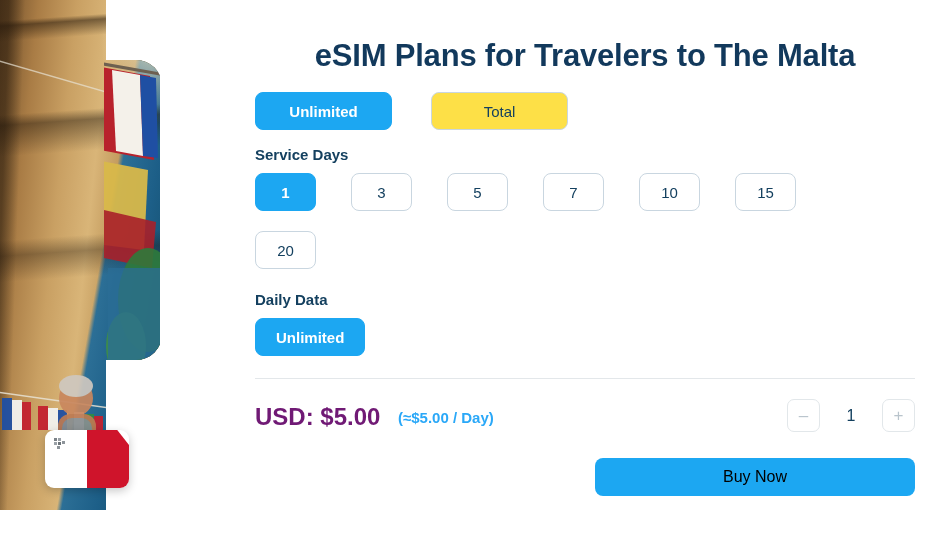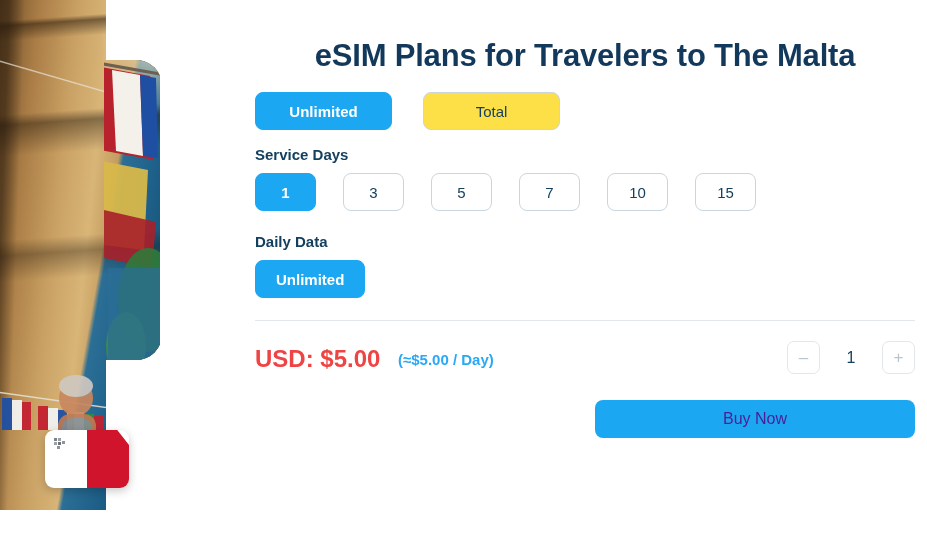--- a/index.html
+++ b/index.html
@@ -148,21 +148,21 @@
     font-size: 15px;
     font-weight: bold;
     color: #14405f;
     margin: 0 0 9px 0;
     line-height: 18px;
   }
 
   .opt-row {
     display: flex;
     flex-wrap: wrap;
-    gap: 0;
+    gap: 8px;
   }
 
   
   .pkg-btn {
     width: 137px;
     height: 38px;
     margin-right: 31px;
     border-radius: 8px;
     border: 1px solid #c9d6e0;
     background: #fde047;
@@ -240,21 +240,21 @@
     position: relative;
     margin-top: 22px;
     height: 40px;
   }
   .price-main {
     position: absolute;
     left: 0;
     top: 0;
     font-size: 24px;
     font-weight: bold;
-    color: #ef4444;
+    color: #701a75;
     line-height: 32px;
   }
   .price-sub {
     position: absolute;
     left: 143px;
     top: 6px;
     font-size: 15px;
     font-weight: bold;
     color: #2aa8f8;
     line-height: 22px;
@@ -300,21 +300,21 @@
     margin-top: 17px;
     display: flex;
     justify-content: flex-end;
   }
   .buy-btn {
     width: 320px;
     height: 38px;
     border: none;
     border-radius: 8px;
     background: #1ca7f2;
-    color: #4c1d95;
+    color: #000000;
     font-size: 16px;
     font-family: "Liberation Sans", sans-serif;
     display: flex;
     align-items: center;
     justify-content: center;
     cursor: pointer;
     padding: 0;
     text-align: center;
   }
 </style>
@@ -409,20 +409,21 @@
 
     <div class="section">
       <div class="section-label">Service Days</div>
       <div class="opt-row">
         <button class="day-btn selected">1</button>
         <button class="day-btn">3</button>
         <button class="day-btn">5</button>
         <button class="day-btn">7</button>
         <button class="day-btn">10</button>
         <button class="day-btn">15</button>
+        <button class="day-btn">20</button>
       </div>
     </div>
 
     <div class="section" style="margin-top:10px;">
       <div class="section-label">Daily Data</div>
       <div class="opt-row">
         <button class="data-btn">Unlimited</button>
       </div>
     </div>
 

